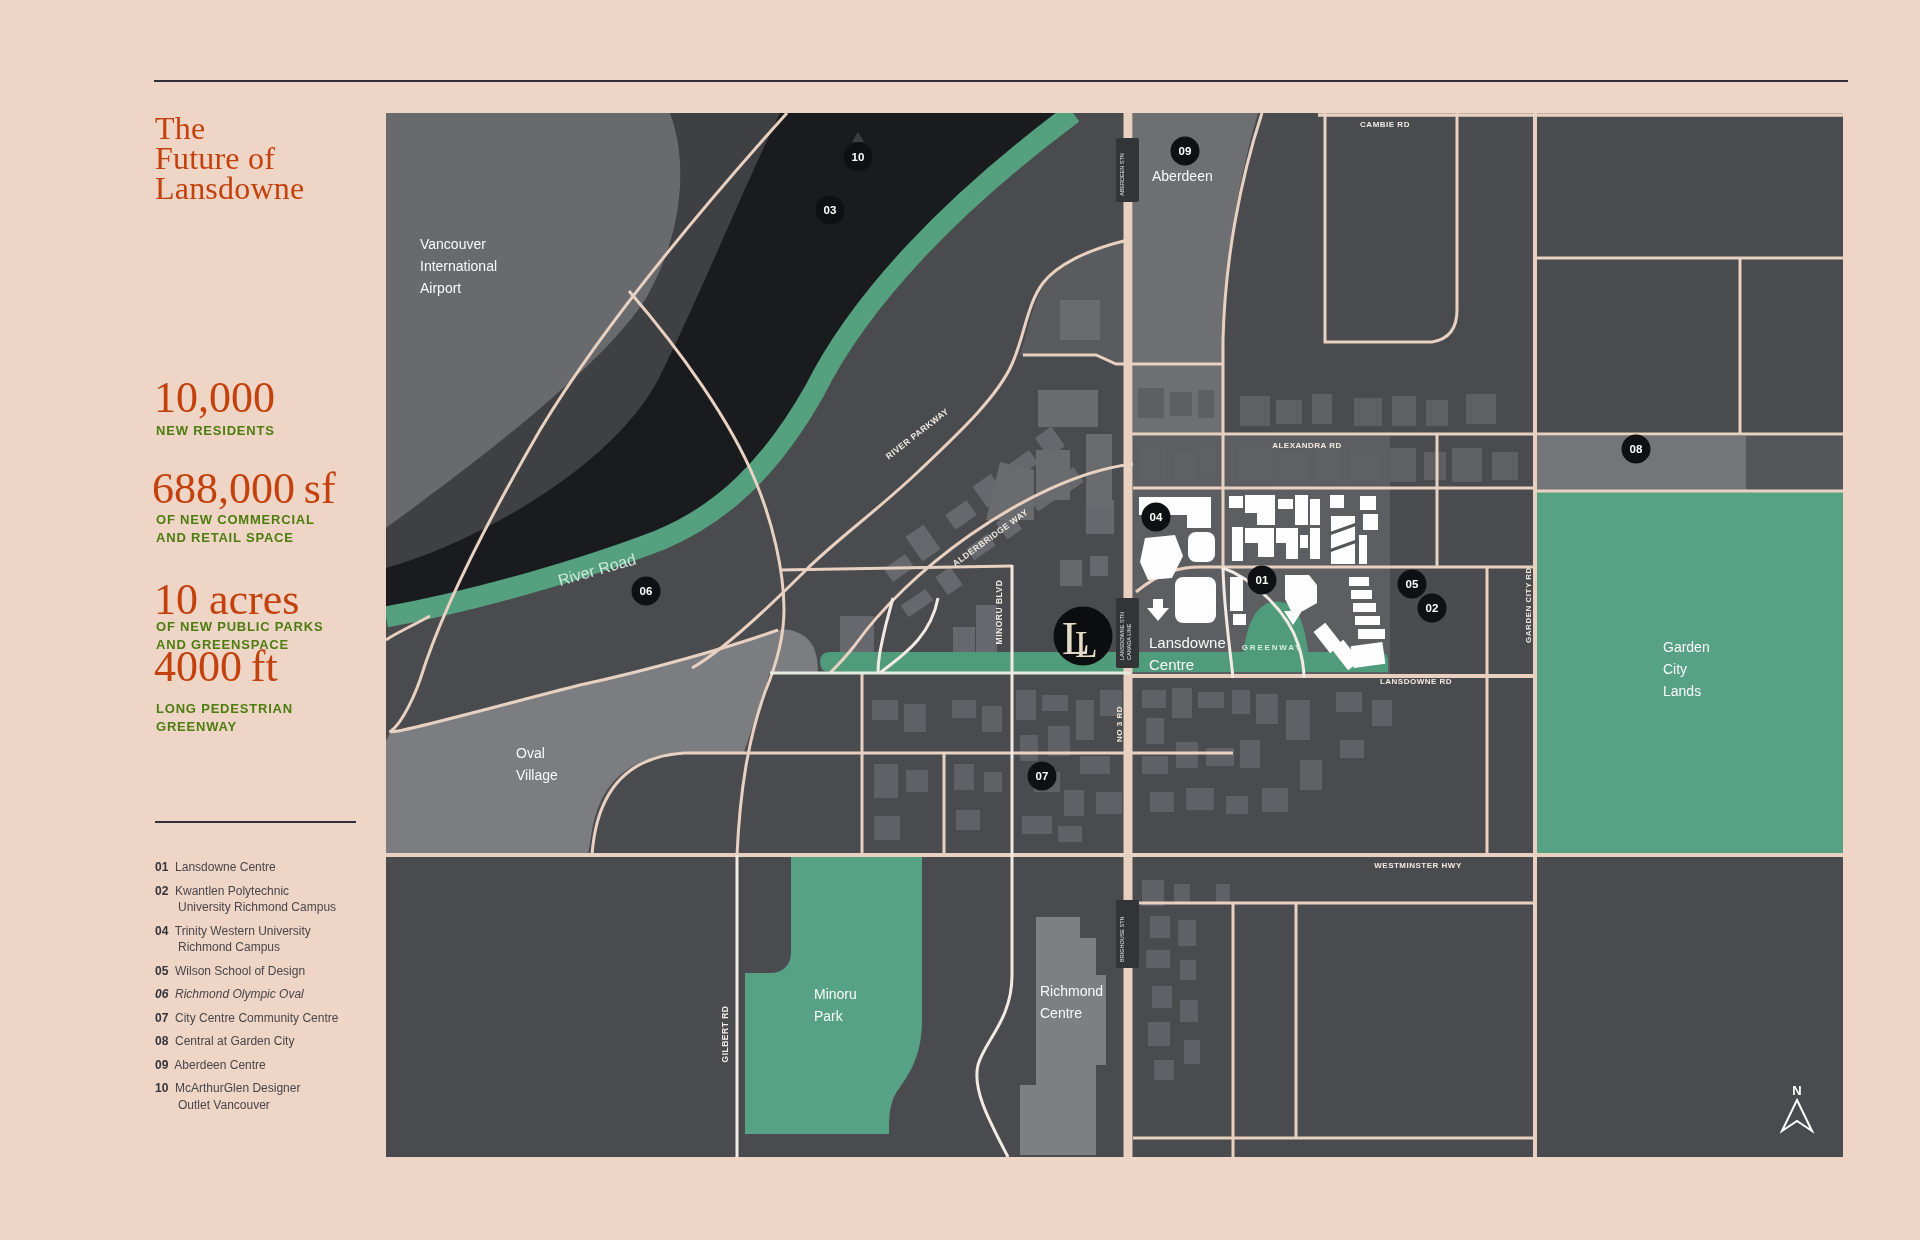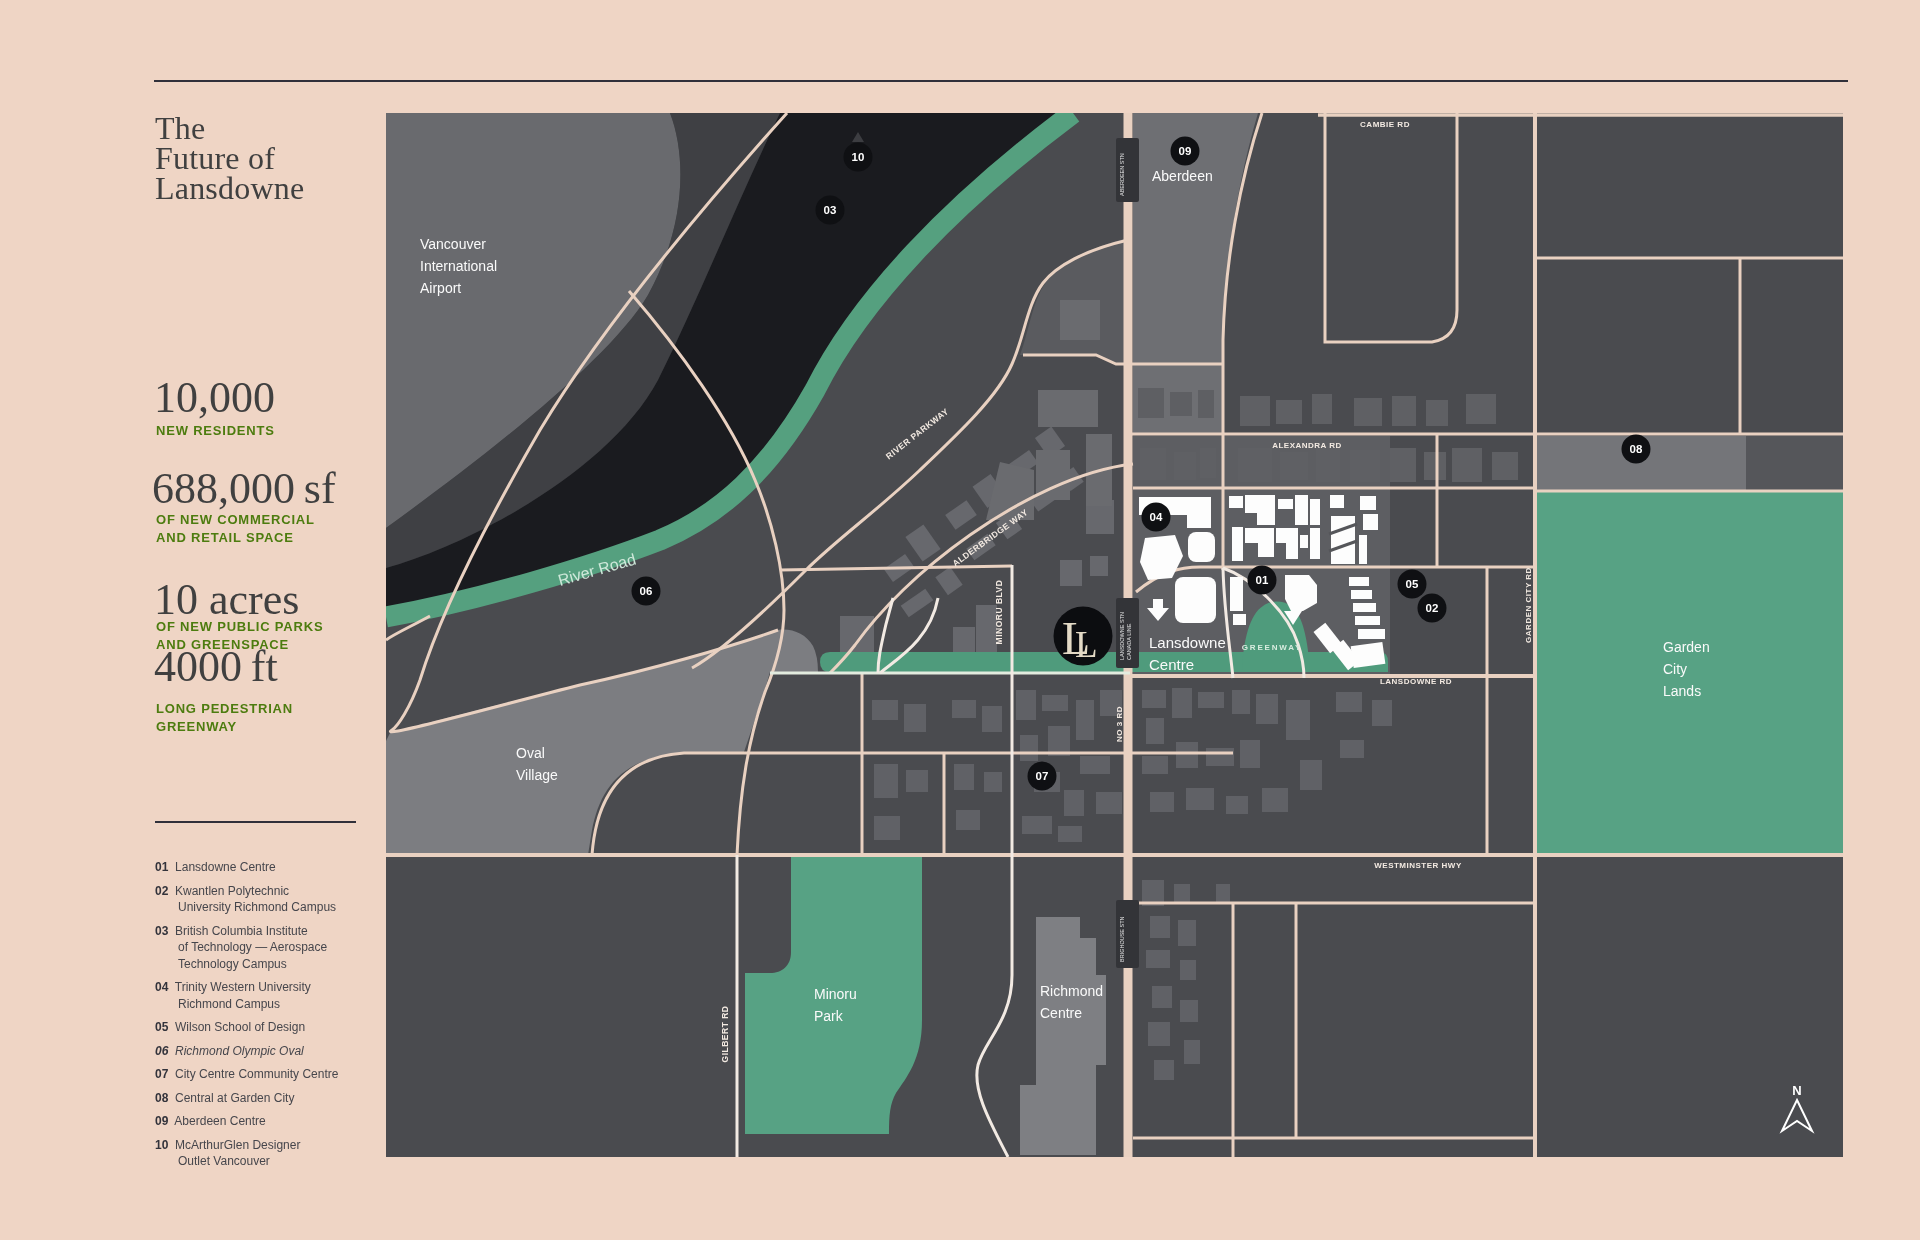--- a/index.html
+++ b/index.html
@@ -1,19 +1,19 @@
 <!DOCTYPE html>
 <html><head>
 <meta charset="utf-8">
 <style>
   html,body{margin:0;padding:0;}
   body{width:1920px;height:1240px;background:#efd5c5;position:relative;overflow:hidden;
        font-family:"Liberation Sans", sans-serif;}
   .abs{position:absolute;}
-  .serif{font-family:"Liberation Serif", serif;color:#404040;}
+  .serif{font-family:"Liberation Serif", serif;color:#c2410c;}
   .cap{font-weight:bold;color:#4d7c0f;font-size:13px;letter-spacing:.8px;line-height:18px;}
   .leg{font-size:12px;color:#46464c;line-height:16.5px;}
 </style>
 </head>
 <body>
 
 <div class="abs" style="left:154px;top:80px;width:1694px;height:2px;background:#30303a;"></div>
 
 <div class="abs serif" style="left:155px;top:113px;font-size:32px;line-height:30px;letter-spacing:.2px;">The<br>Future of<br>Lansdowne</div>
 
@@ -31,21 +31,20 @@
 
 <div class="abs serif" style="left:154px;top:641px;font-size:44px;">4000 ft</div>
 
 <div class="abs cap" style="left:156px;top:700px;">LONG PEDESTRIAN<br>GREENWAY</div>
 
 <div class="abs" style="left:155px;top:821px;width:201px;height:2px;background:#30303a;"></div>
 
 <div class="abs leg" style="left:155px;top:859px;width:212px;">
   <div style="padding-left:23px;text-indent:-23px;margin-bottom:7px;"><b style="color:#33333b;">01</b>&nbsp; Lansdowne Centre</div>
   <div style="padding-left:23px;text-indent:-23px;margin-bottom:7px;"><b style="color:#33333b;">02</b>&nbsp; Kwantlen Polytechnic<br>University Richmond Campus</div>
-  <div style="padding-left:23px;text-indent:-23px;margin-bottom:7px;"><b style="color:#33333b;">03</b>&nbsp; British Columbia Institute<br>of Technology — Aerospace<br>Technology Campus</div>
   <div style="padding-left:23px;text-indent:-23px;margin-bottom:7px;"><b style="color:#33333b;">04</b>&nbsp; Trinity Western University<br>Richmond Campus</div>
   <div style="padding-left:23px;text-indent:-23px;margin-bottom:7px;"><b style="color:#33333b;">05</b>&nbsp; Wilson School of Design</div>
   <div style="padding-left:23px;text-indent:-23px;margin-bottom:7px;font-style:italic;"><b style="color:#33333b;">06</b>&nbsp; Richmond Olympic Oval</div>
   <div style="padding-left:23px;text-indent:-23px;margin-bottom:7px;"><b style="color:#33333b;">07</b>&nbsp; City Centre Community Centre</div>
   <div style="padding-left:23px;text-indent:-23px;margin-bottom:7px;"><b style="color:#33333b;">08</b>&nbsp; Central at Garden City</div>
   <div style="padding-left:23px;text-indent:-23px;margin-bottom:7px;"><b style="color:#33333b;">09</b>&nbsp; Aberdeen Centre</div>
   <div style="padding-left:23px;text-indent:-23px;margin-bottom:7px;"><b style="color:#33333b;">10</b>&nbsp; McArthurGlen Designer<br>Outlet Vancouver</div>
 </div>
 
 <svg class="abs" style="left:386px;top:113px;" width="1457" height="1044" viewBox="386 113 1457 1044">

